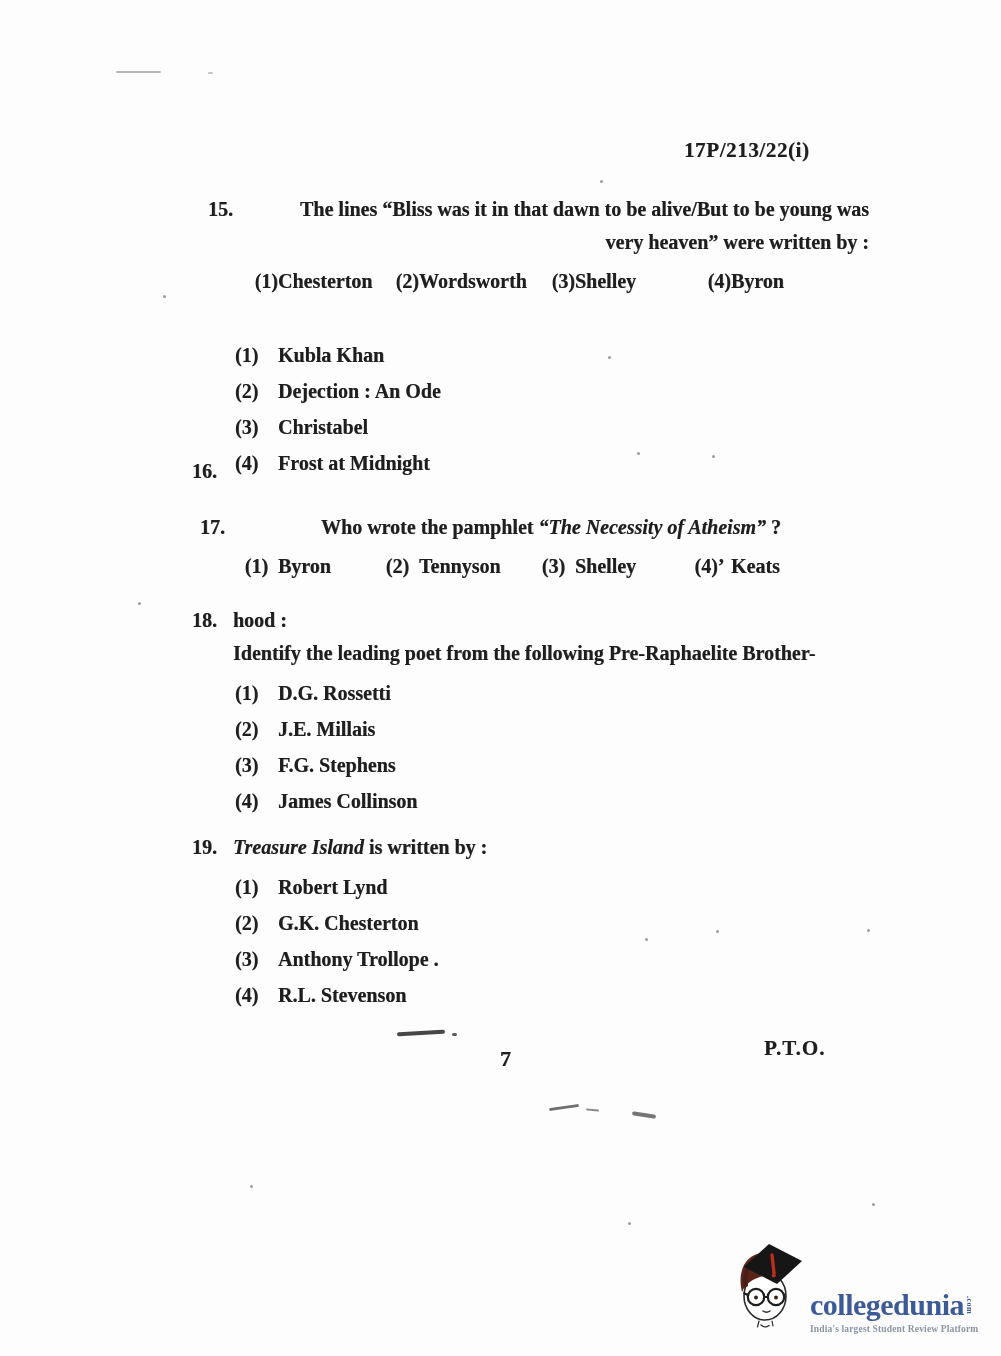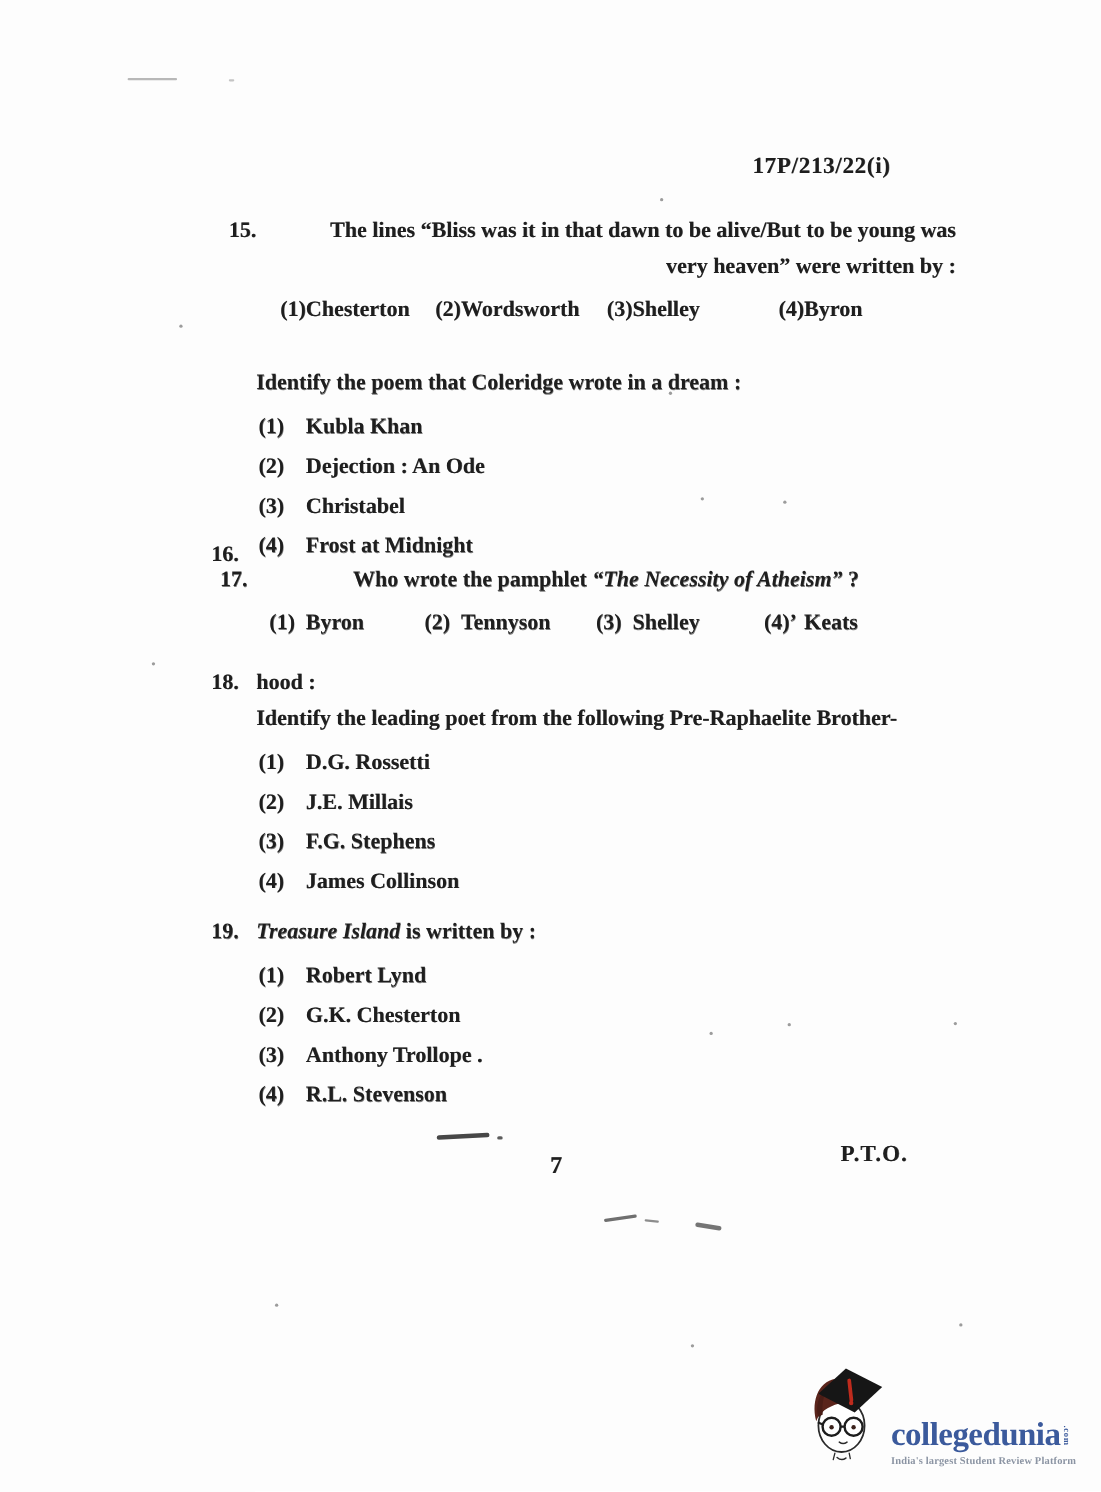--- a/index.html
+++ b/index.html
@@ -118,21 +118,20 @@
             <span class="opt-num">(4)</span>
             <span>Byron</span>
           </div>
       </div>
     </div>
   </div>
 
   <div class="q ink" id="q16">
     <div class="q-num">16.</div>
     <div class="q-body">
-      <span class="q-line">Identify the poem that Coleridge wrote in a dream :</span>
       <div class="opts-stack">
         <div class="opt">
             <span class="opt-num">(1)</span>
             <span>Kubla Khan</span>
           </div>
         <div class="opt">
             <span class="opt-num">(2)</span>
             <span>Dejection : An Ode</span>
           </div>
         <div class="opt">

